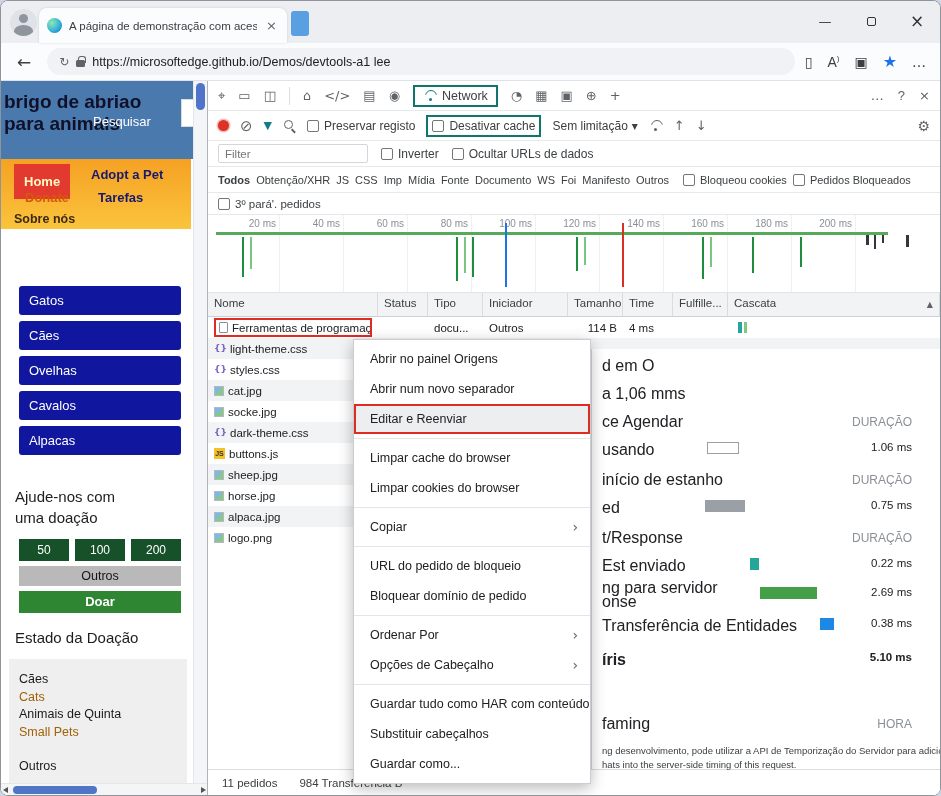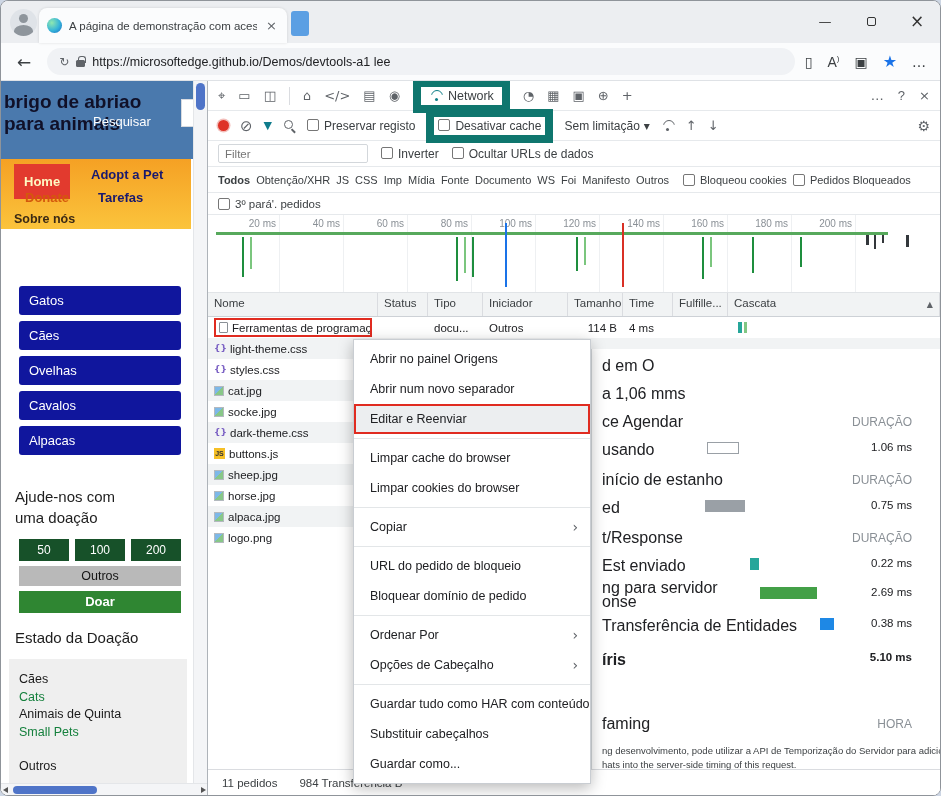--- a/index.html
+++ b/index.html
@@ -50,50 +50,50 @@
 .cat-buttons{position:absolute;left:18px;top:205px;width:162px}
 .cat-btn{height:29px;background:#10169d;border-radius:3px;color:#fff;font-size:13px;line-height:29px;padding-left:10px;margin-bottom:6px}
 .don-heading{position:absolute;left:14px;top:405px;font-size:15px;color:#1d1d1d;line-height:21px}
 .don-amounts{position:absolute;left:18px;top:458px;display:flex;gap:6px}
 .don-amt{width:50px;height:22px;background:#175129;color:#fff;font-size:12px;text-align:center;line-height:22px}
 .don-other{position:absolute;left:18px;top:485px;width:162px;height:20px;background:#b9b9b9;color:#151515;font-size:12.5px;text-align:center;line-height:20px}
 .don-btn{position:absolute;left:18px;top:510px;width:162px;height:22px;background:#2f8632;color:#fff;font-weight:bold;font-size:13px;text-align:center;line-height:22px}
 .status-heading{position:absolute;left:14px;top:548px;font-size:15px;color:#1d1d1d}
 .status-box{position:absolute;left:8px;top:578px;width:178px;height:124px;background:#efefef;padding:12px 0 0 10px}
 .status-item{font-size:12.5px;color:#1a1a1a;line-height:17.5px}
-.status-item.hl{color:#15803d}
+.status-item.hl{color:#a16207}
 .status-item.gap{margin-top:17px}
 .vscroll{position:absolute;right:0;top:0;bottom:12px;width:14px;background:#f4f5f7;border-left:1px solid #e4e6e9}
 .vthumb{position:absolute;left:2px;top:2px;width:9px;height:27px;background:#4f74c8;border-radius:5px}
 .hscroll{position:absolute;left:0;bottom:0;width:207px;height:12px;background:#f4f5f7;border-top:1px solid #e4e6e9}
 .hthumb{position:absolute;left:12px;top:2px;width:84px;height:8px;background:#4f74c8;border-radius:4px}
 .harrow-l{position:absolute;left:2px;top:3px;width:0;height:0;border-top:3.5px solid transparent;border-bottom:3.5px solid transparent;border-right:5px solid #555}
 .harrow-r{position:absolute;right:2px;top:3px;width:0;height:0;border-top:3.5px solid transparent;border-bottom:3.5px solid transparent;border-left:5px solid #555}
 
 .devtools{flex:1;position:relative;background:#fff;display:flex;flex-direction:column;overflow:hidden}
 .dt-toolbar{height:30px;display:flex;align-items:center;gap:13px;padding:0 10px;border-bottom:1px solid #e6e9ec;flex-shrink:0}
 .dt-toolbar .ic{font-size:13px;color:#5f6368}
 .dt-sep{width:1px;height:18px;background:#dadce0}
-.redbox{border:8px solid #0f766e}
+.redbox{border:2px solid #0f766e}
 .network-tab{display:flex;align-items:center;gap:5px;padding:2px 8px}
 .network-tab .lbl{font-size:12.5px;color:#3c4043}
 .wifi-ic{width:14px;height:11px;position:relative;display:inline-block;color:#0d7d86}
 .wifi-ic::before{content:"";position:absolute;left:2px;top:0;width:10px;height:10px;border:1.6px solid currentColor;border-radius:50%;clip-path:polygon(0 0,100% 0,100% 40%,0 40%)}
 .wifi-ic::after{content:"";position:absolute;left:5.5px;bottom:0;width:3px;height:3px;border-radius:50%;background:currentColor}
 .wifi-ic.gray{color:#5f6368}
 .dt-right{margin-left:auto;display:flex;align-items:center;gap:14px}
 .dt-netbar{height:30px;display:flex;align-items:center;gap:11px;padding:0 10px;border-bottom:1px solid #e6e9ec;flex-shrink:0;font-size:12px;color:#3c4043}
 .rec-ic{width:11px;height:11px;border-radius:50%;background:#de3226;box-shadow:0 0 0 1.5px #f3beba;flex-shrink:0}
 .clear-ic{font-size:15px;color:#5f6368}
 .funnel-ic{font-size:11px;color:#107c8c}
 .search-ic{width:13px;height:13px;position:relative;display:inline-block}
 .search-ic::before{content:"";position:absolute;left:1px;top:1px;width:7px;height:7px;border:1.5px solid #5f6368;border-radius:50%}
 .search-ic::after{content:"";position:absolute;right:0;bottom:1px;width:5px;height:1.5px;background:#5f6368;transform:rotate(45deg)}
 .cb{width:12px;height:12px;border:1px solid #767676;border-radius:2px;background:#fff;display:inline-block;flex-shrink:0}
-.cbrow{display:flex;gap:5px}
+.cbrow{display:flex;align-items:center;gap:5px}
 .throttle{display:flex;align-items:center;gap:4px}
 .arrow-ic{font-size:13px;color:#5f6368}
 .gear-right{margin-left:auto;font-size:14px;color:#5f6368}
 .dt-filterrow{height:26px;display:flex;align-items:center;gap:13px;padding:0 10px;border-bottom:1px solid #e6e9ec;flex-shrink:0;font-size:12px;color:#3c4043}
 .filter-input{width:150px;height:19px;border:1px solid #d3d7db;border-radius:2px;font-size:11.5px;padding:0 6px;font-family:"Liberation Sans",sans-serif;color:#202124}
 .dt-typerow{height:26px;display:flex;align-items:center;gap:6px;padding:0 10px;border-bottom:1px solid #e6e9ec;flex-shrink:0;font-size:11px;color:#3c4043;white-space:nowrap}
 .tf.sel{font-weight:bold}
 .dt-thirdrow{height:22px;display:flex;align-items:center;gap:6px;padding:0 10px;border-bottom:1px solid #e6e9ec;flex-shrink:0;font-size:11.5px;color:#3c4043}
 
 .dt-timeline{height:78px;border-bottom:1px solid #e1e4e7;position:relative;overflow:hidden;flex-shrink:0}

